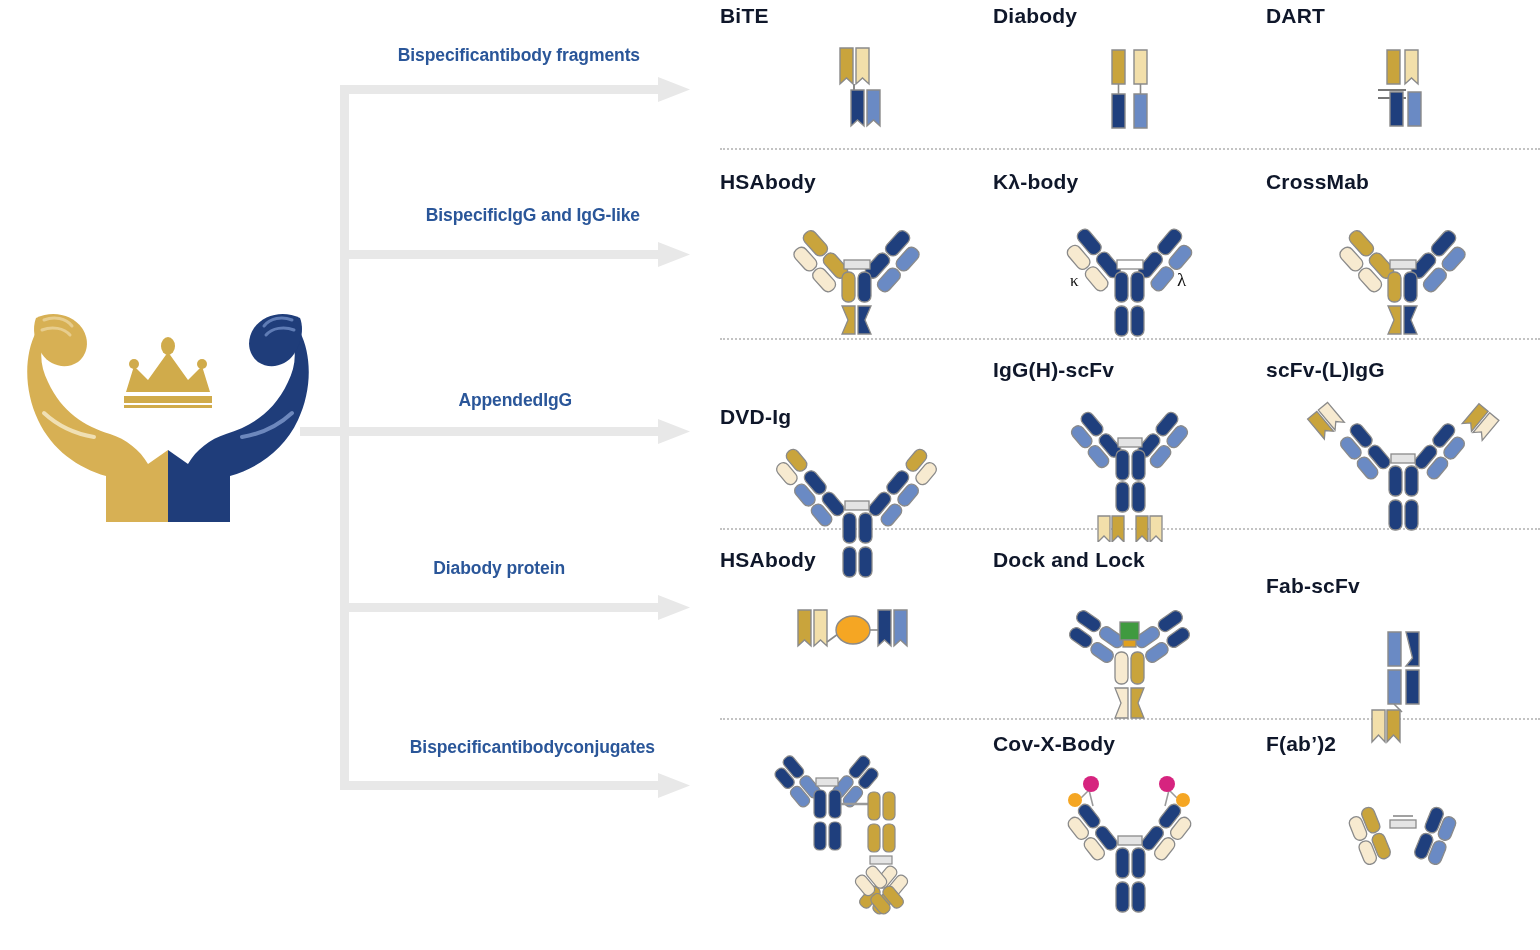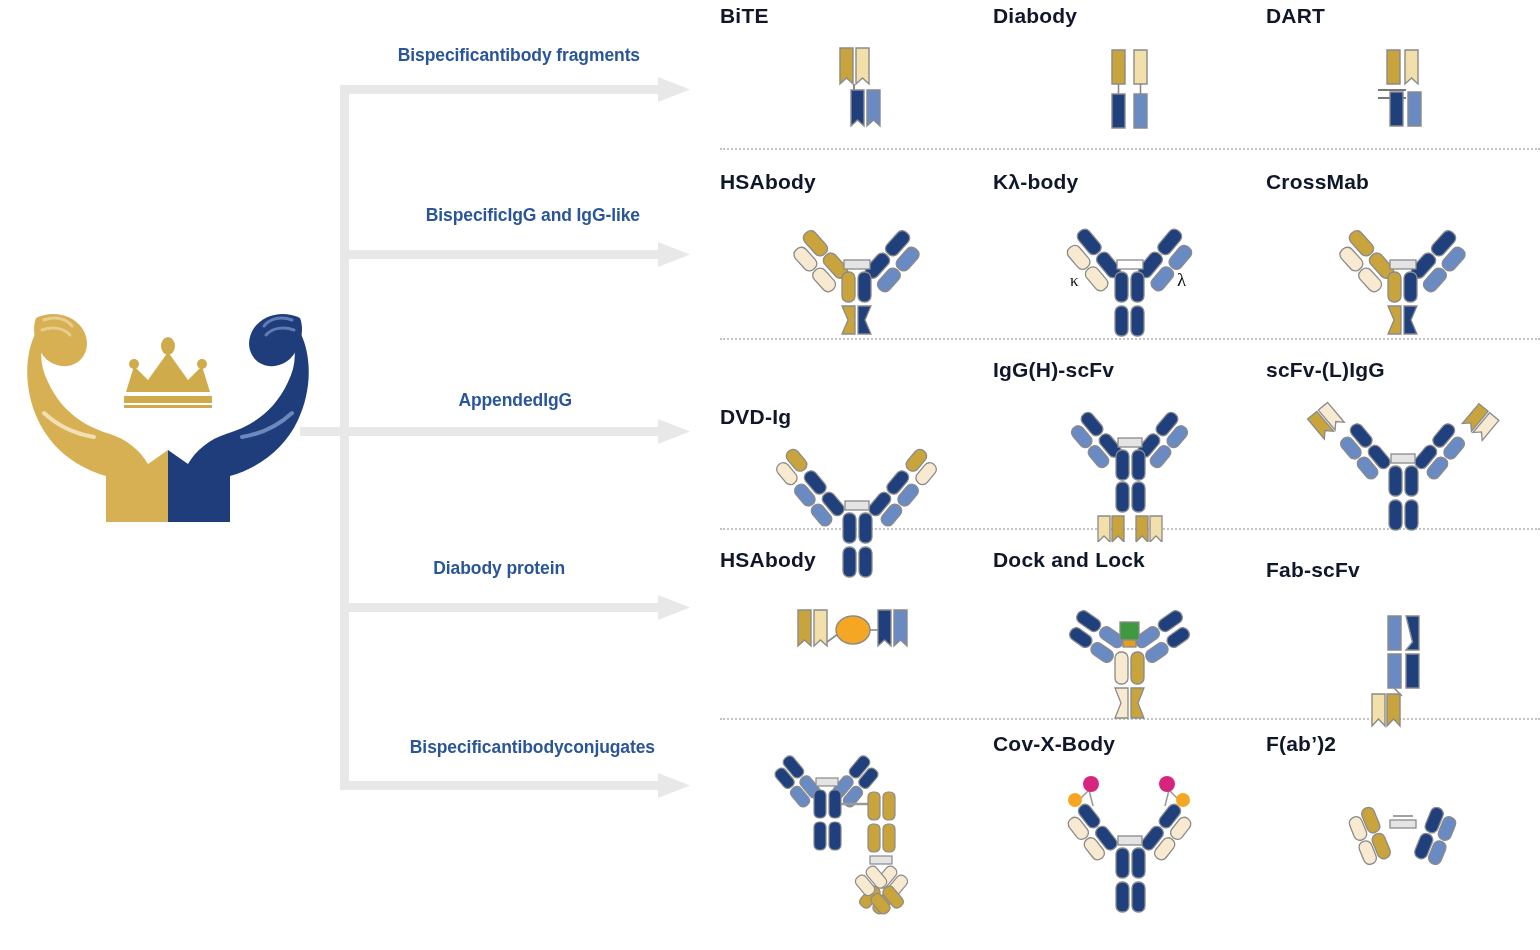--- a/index.html
+++ b/index.html
@@ -370,21 +370,21 @@
           <rect x="127" y="50" width="19" height="18" fill="#3f9a3f"></rect>
           <rect x="130" y="68" width="13" height="7" fill="#e0a020"></rect>
           <rect x="122" y="80" width="13" height="32" rx="6" fill="#f7ead0"></rect>
           <rect x="138" y="80" width="13" height="32" rx="6" fill="#c9a43c"></rect>
           <path d="M122 116 h13 v30 h-13 l6 -15 Z" fill="#f7ead0"></path>
           <path d="M151 116 h-13 v30 h13 l-6 -15 Z" fill="#c9a43c"></path>
         </g>
       </svg>
     </div>
 
-    <div class="cell" style="left:546px;top:558px;">
+    <div class="cell" style="left:546px;top:574px;">
       <div class="title">Fab-scFv</div>
       <svg class="fig" viewBox="0 0 273 150" height="150">
         <g stroke="#8a8a8a" stroke-width="1.4">
           <path d="M122 34 h13 v34 h-13 Z" fill="#6a8ac4"></path>
           <path d="M140 34 h13 v34 h-13 l6.5 -8 Z" fill="#1f3f7d"></path>
           <path d="M122 72 h13 v34 h-13 Z" fill="#6a8ac4"></path>
           <path d="M140 72 h13 v34 h-13 Z" fill="#1f3f7d"></path>
           <line x1="128" y1="106" x2="136" y2="114" stroke="#8a8a8a" stroke-width="1.6"></line>
           <path d="M106 112 h13 v32 l-6.5 -7 l-6.5 7 Z" fill="#f2dfaa"></path>
           <path d="M121 112 h13 v32 l-6.5 -7 l-6.5 7 Z" fill="#c9a43c"></path>

